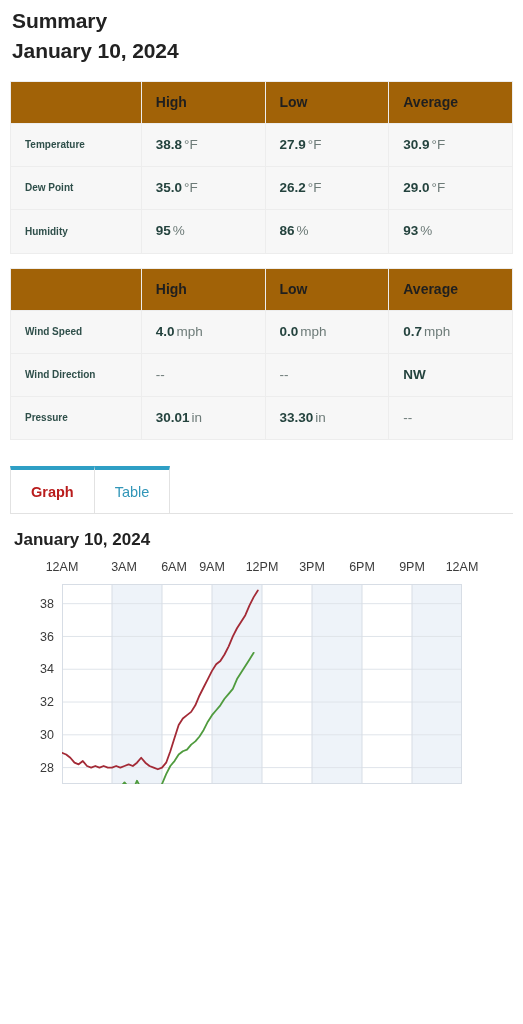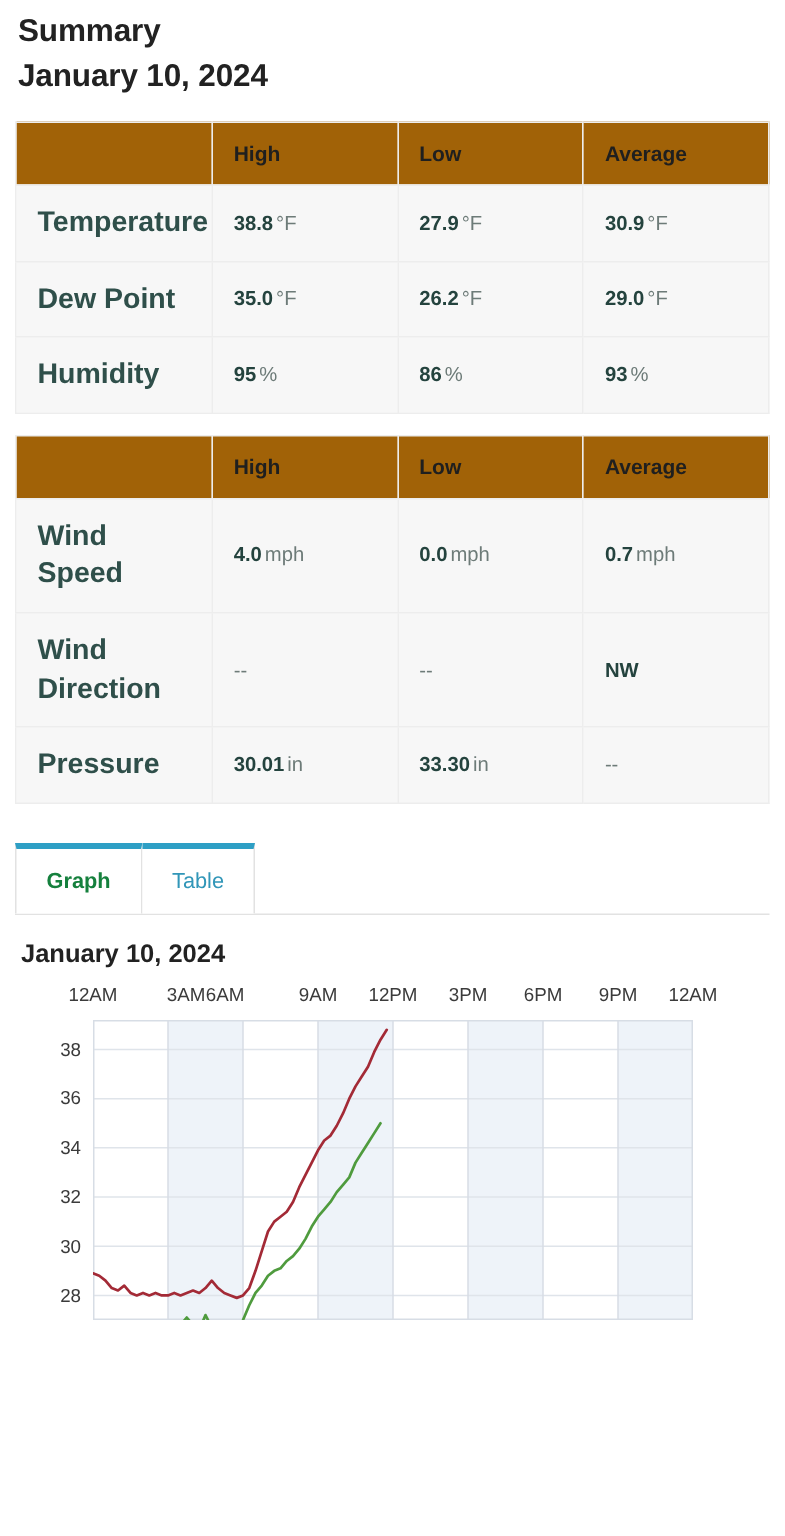--- a/index.html
+++ b/index.html
@@ -69,21 +69,21 @@
   table.summary-table tbody td {
     background: #f7f7f7;
     padding: 12px 10px 12px 14px;
     border: 1px solid #ededed;
     vertical-align: middle;
     line-height: 1.35;
   }
   td.row-label {
     font-weight: bold;
     color: #2f4f4a;
-    font-size: 19px;
+    font-size: 10px;
   }
   td.row-value {
     color: #1f1f1f;
   }
   td.row-value .num {
     font-weight: bold;
     color: #24433e;
   }
   td.row-value .unit {
     font-weight: normal;
@@ -120,21 +120,21 @@
     justify-content: center;
     padding: 0 20px;
     font-size: 14.5px;
     box-sizing: border-box;
     margin-bottom: -1px;
     height: 47px;
   }
   .tab + .tab { border-left: none; }
   .tab.active {
     font-weight: bold;
-    color: #15803d;
+    color: #b91c1c;
   }
   .tab.inactive {
     color: #3196b8;
   }
   .tabs-filler {
     flex: 1;
   }
 
   
   .chart-region {
@@ -288,21 +288,21 @@
         <div class="tabs-filler" style="border-top: 4px solid transparent;"></div>
     </div>
   </div>
 
   <div class="chart-region">
     <div class="chart-title">January 10, 2024</div>
     <div class="chart-box">
       <div class="x-axis" id="x-axis">
           <span class="x-tick" style="left: 0px;">12AM</span>
           <span class="x-tick" style="left: 62px;">3AM</span>
-          <span class="x-tick" style="left: 88px;">6AM</span>
+          <span class="x-tick" style="left: 112px;">6AM</span>
           <span class="x-tick" style="left: 150px;">9AM</span>
           <span class="x-tick" style="left: 200px;">12PM</span>
           <span class="x-tick" style="left: 250px;">3PM</span>
           <span class="x-tick" style="left: 300px;">6PM</span>
           <span class="x-tick" style="left: 350px;">9PM</span>
           <span class="x-tick" style="left: 400px;">12AM</span>
         </div>
       <div class="plot-holder">
         <div class="y-labels" id="y-axis">
             <span class="y-tick" style="top: 19.6721px;">38</span>

